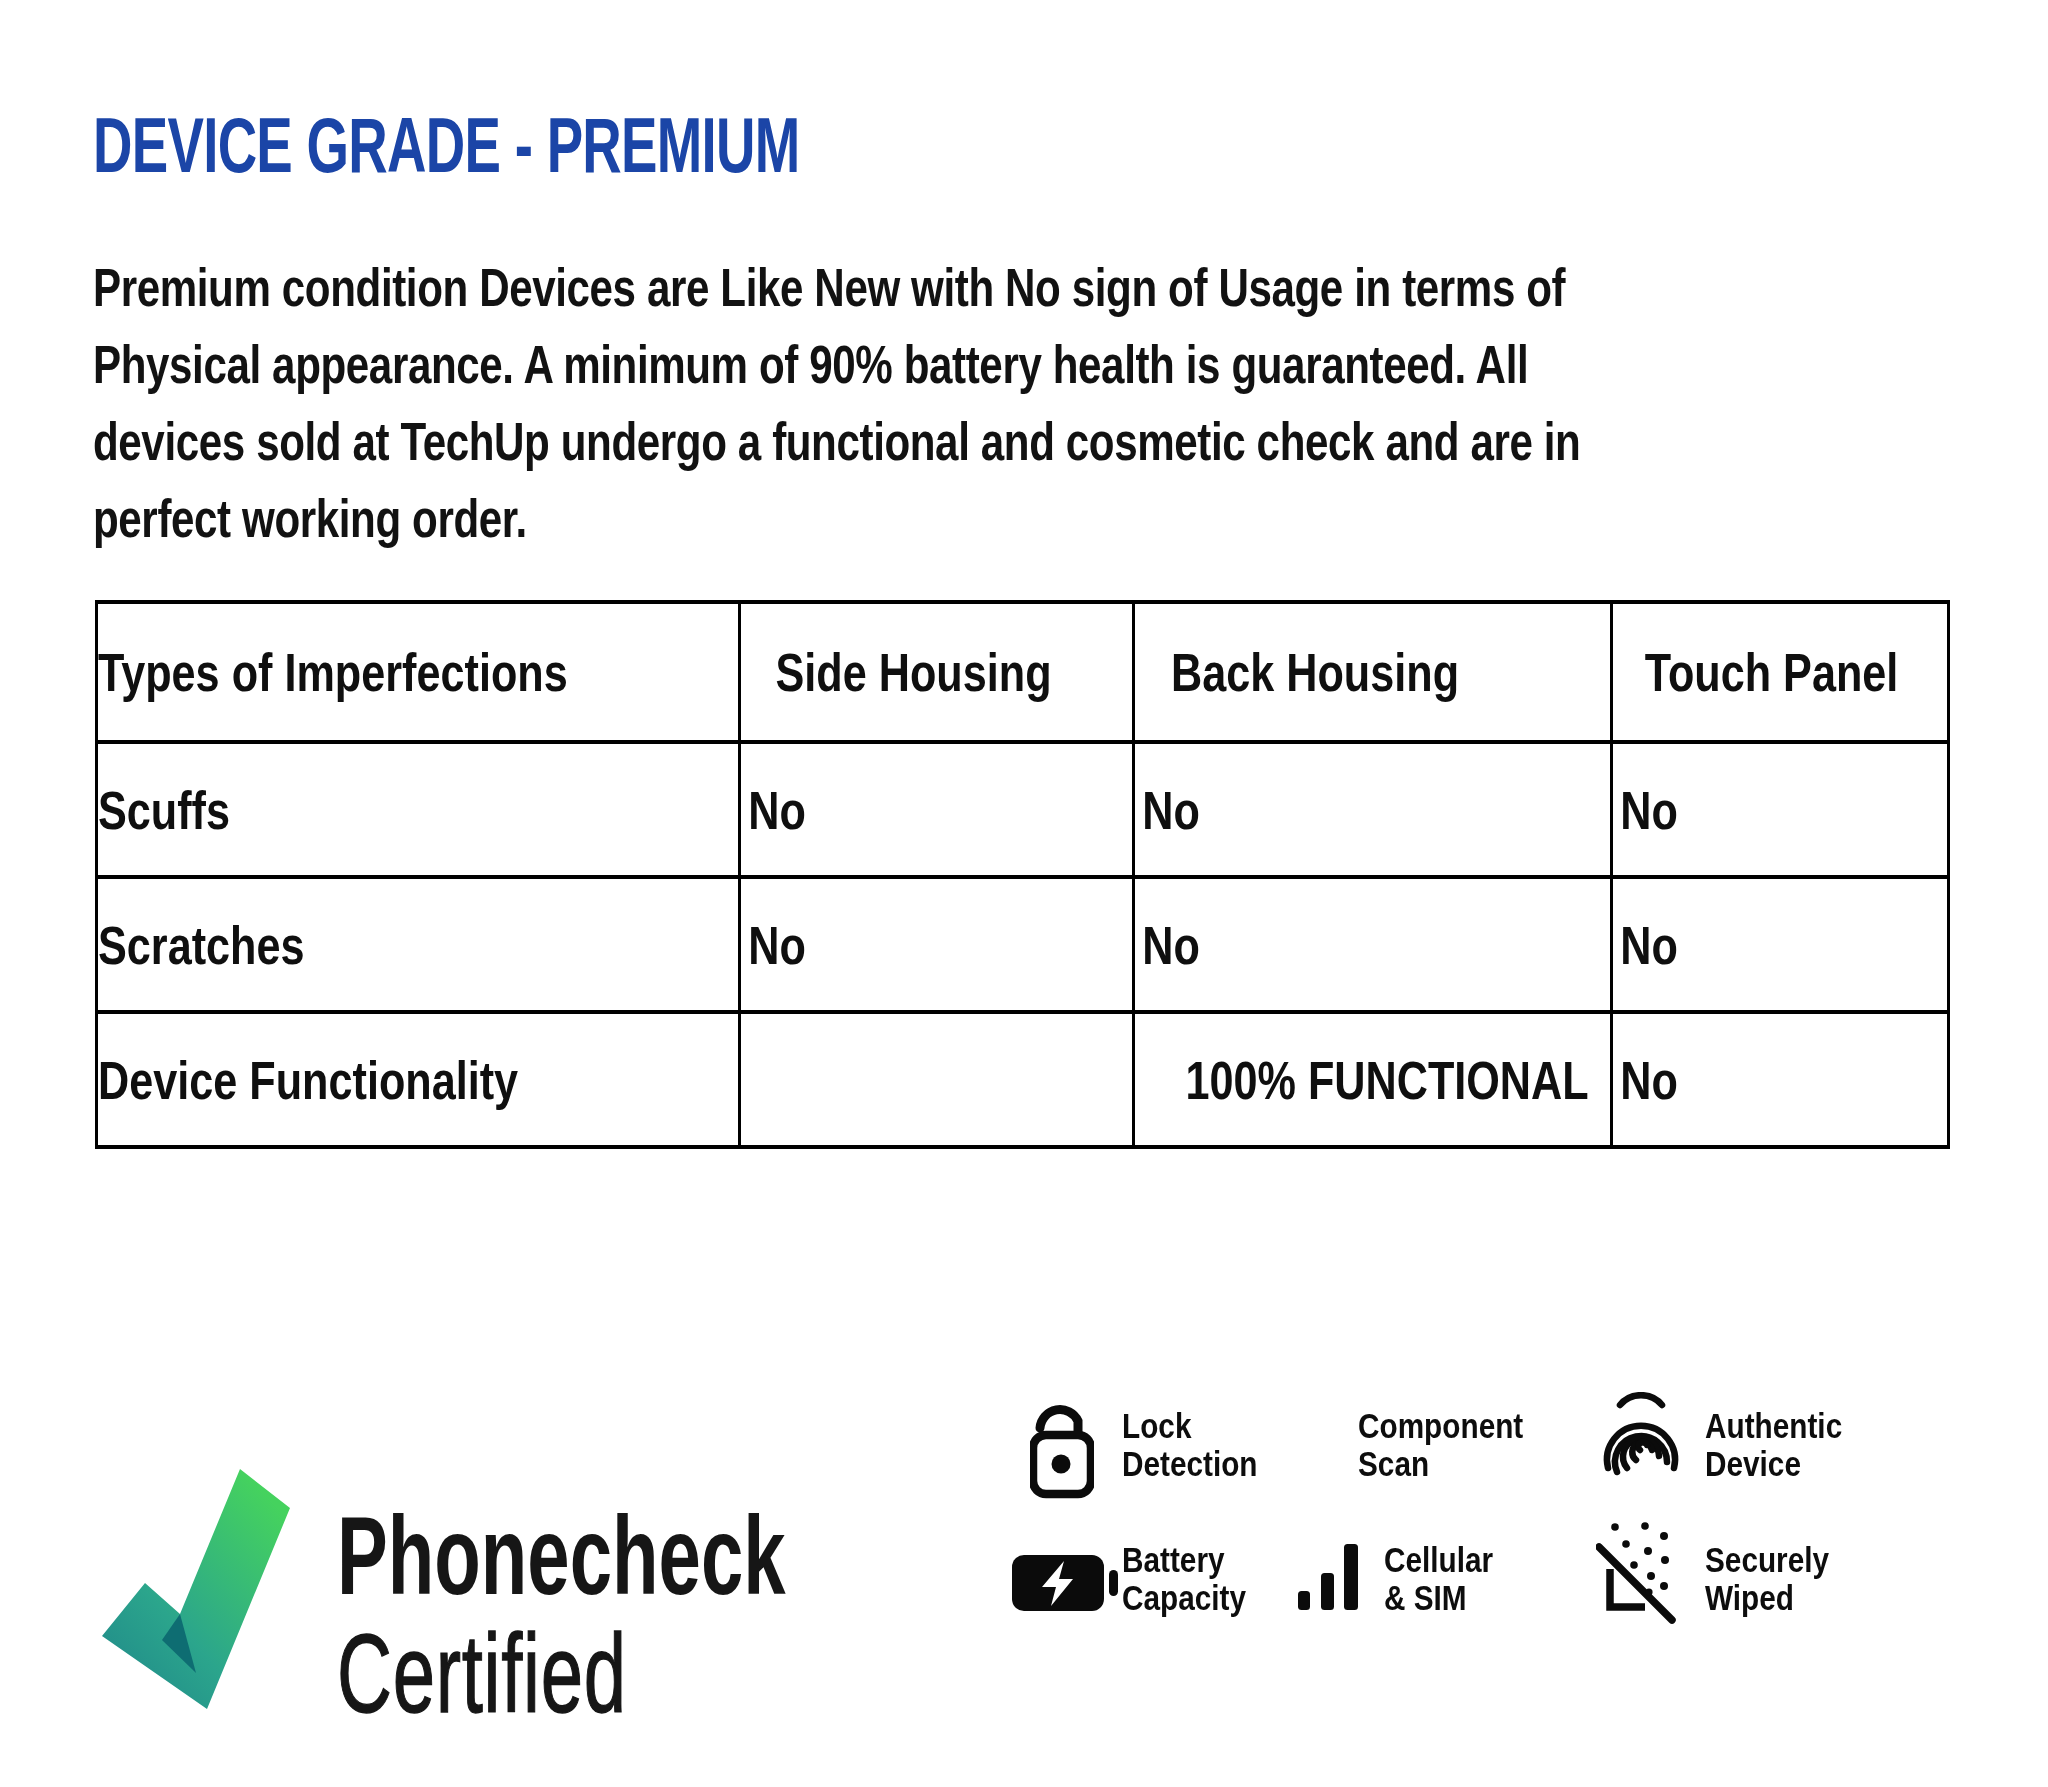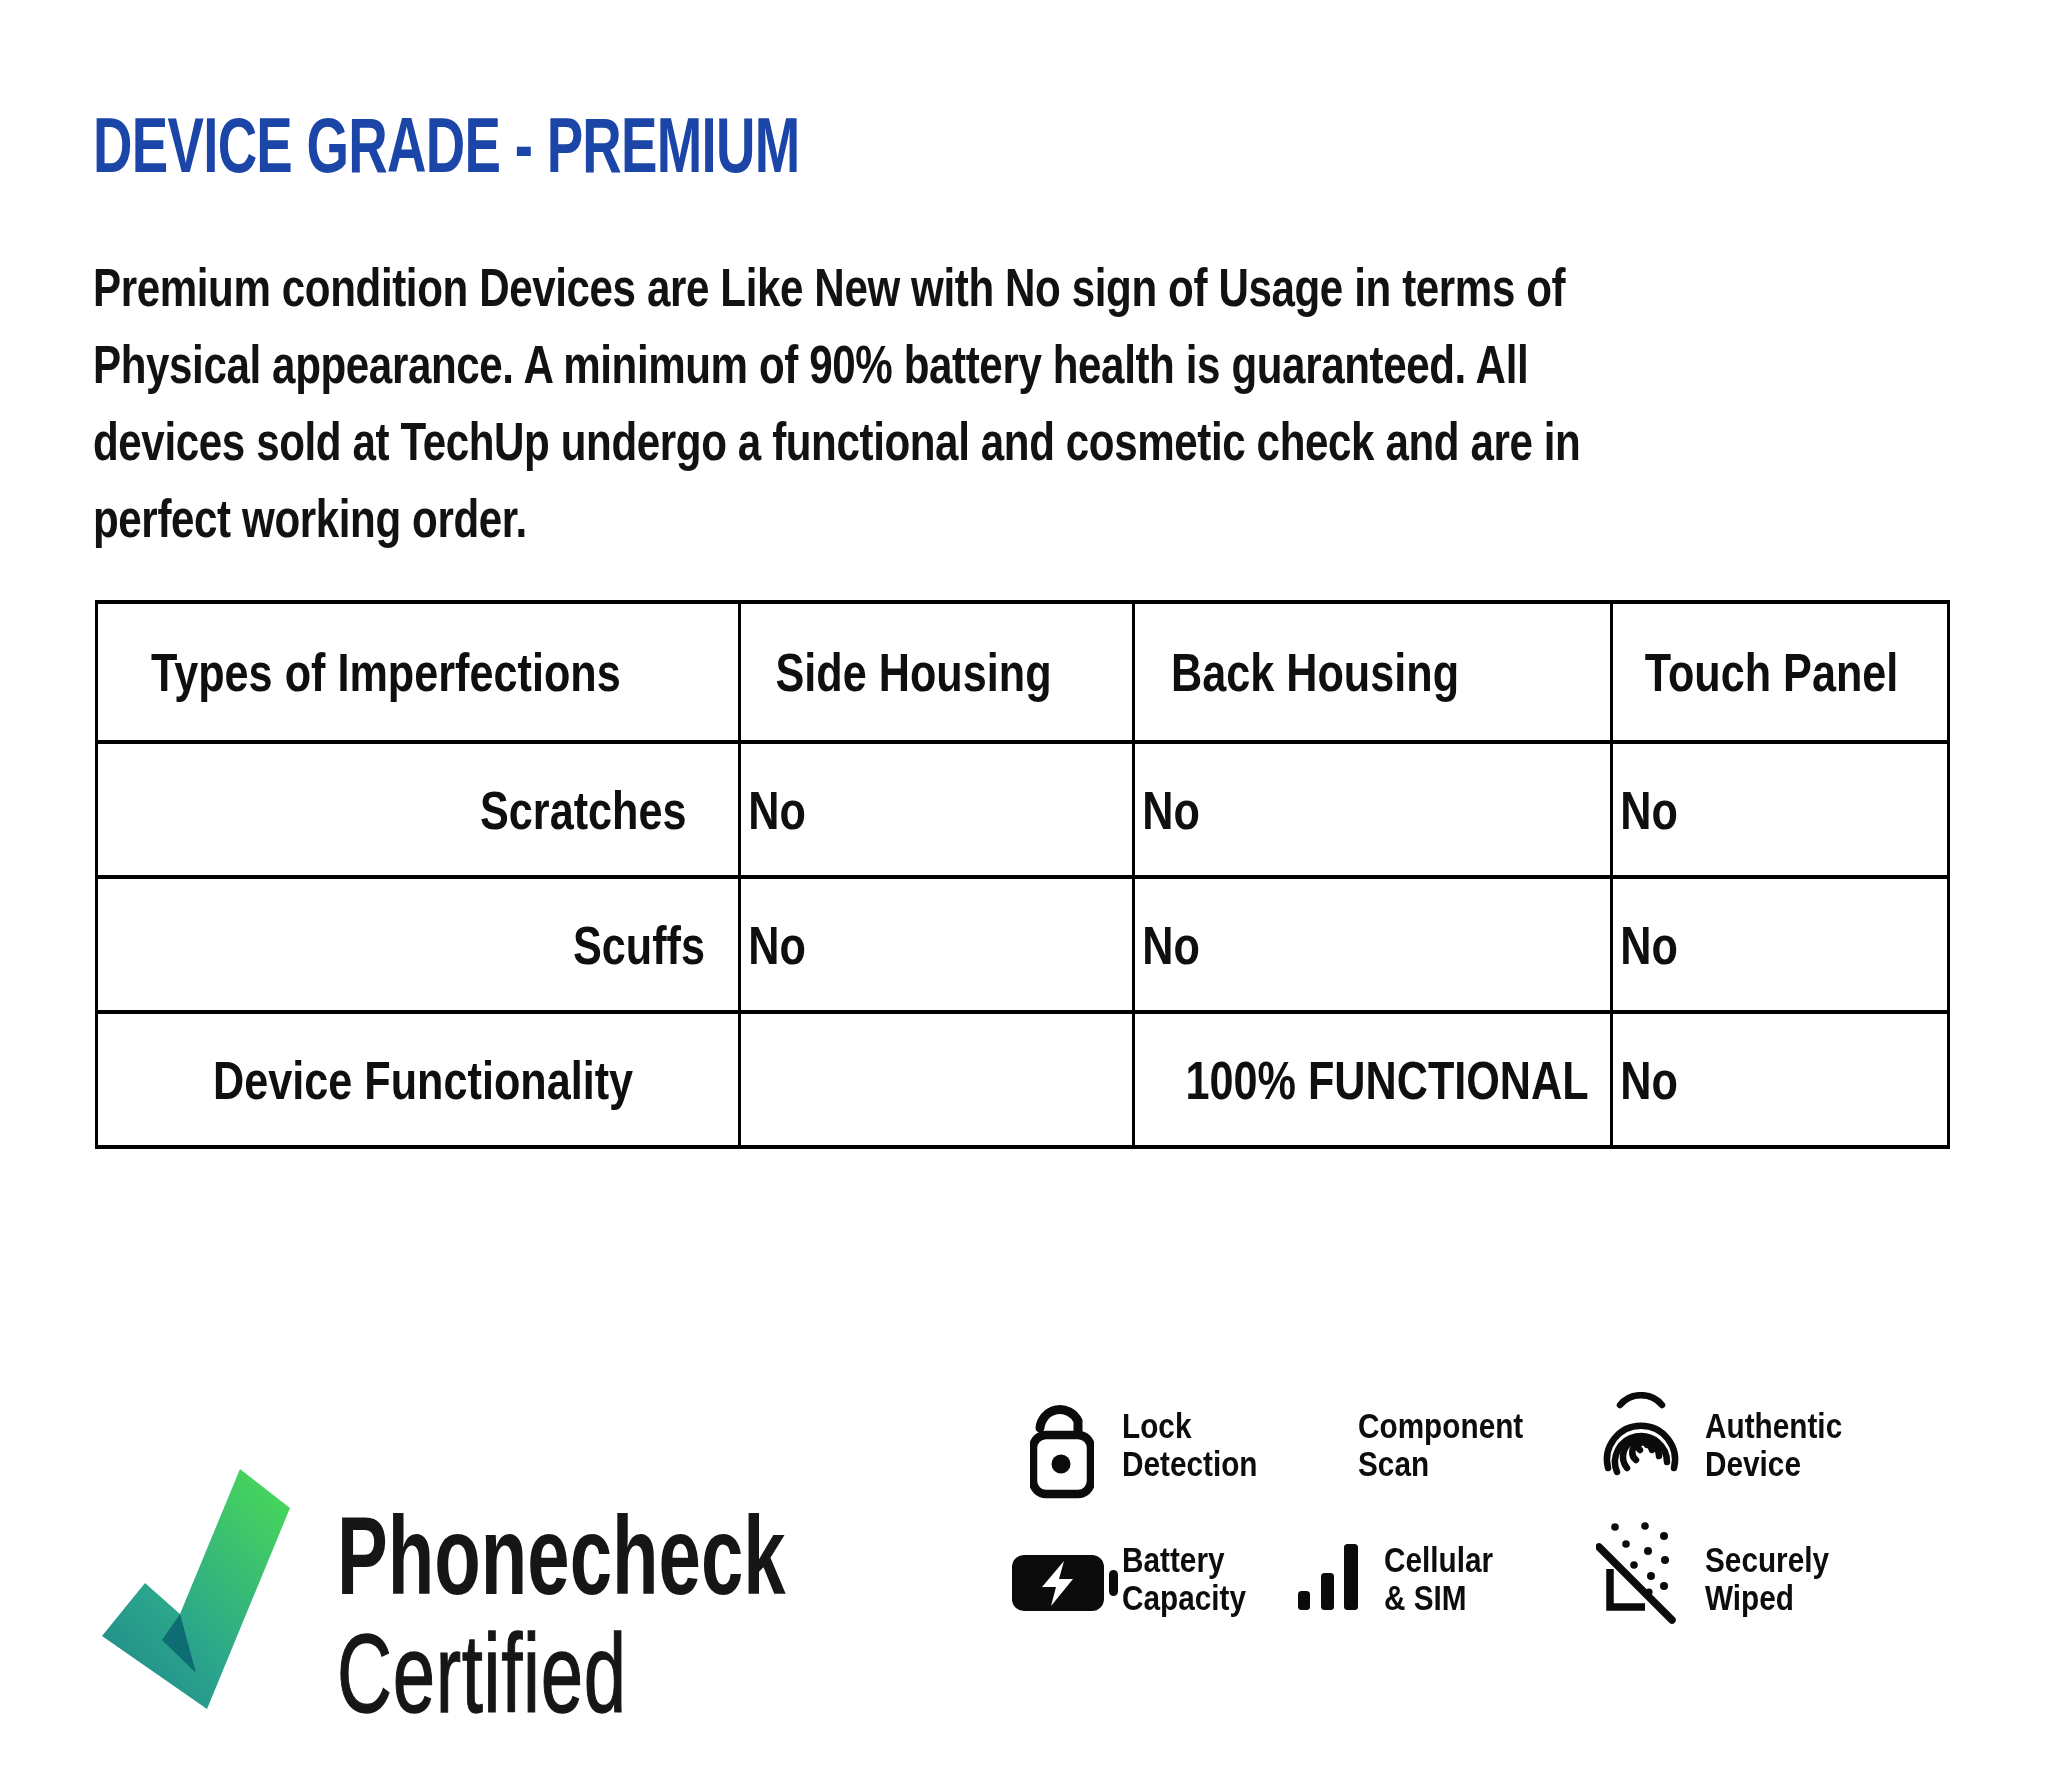--- a/index.html
+++ b/index.html
@@ -23,21 +23,21 @@
   table.grade{
     position:absolute;left:95px;top:556px;width:1855px;border-collapse:collapse;
     table-layout:fixed;
   }
   table.grade th,table.grade td{
     border:3px solid #000;border-top-width:4px;border-bottom-width:4px;
     font-size:54px;font-weight:700;color:#0f0f0f;padding:0;
   }
   table.grade thead tr{height:140px;}
   table.grade tbody tr{height:135px;}
-  .cell-left{text-align:right;padding-left:26px;}
+  .cell-left{text-align:left;padding-left:26px;}
   .cell-center{text-align:left;}
   .sq{display:inline-block;transform:scaleX(0.80);white-space:nowrap;}
   .sq-left{transform-origin:left center;}
   .sq-center{transform-origin:center center;}
   td.functional{color:#1a44a5;}
   
   .checkmark{position:absolute;left:100px;top:1424px;width:190px;height:245px;}
   .logo-text{
     position:absolute;left:337px;top:1453px;font-size:112px;line-height:118px;
     color:#161616;transform:scaleX(0.68);transform-origin:left top;white-space:nowrap;
@@ -75,27 +75,27 @@
     <thead>
       <tr>
         <th class="cell-left"><span class="sq sq-left">Types of Imperfections</span></th>
         <th class="cell-center"><span class="sq sq-center">Side Housing</span></th>
         <th class="cell-center"><span class="sq sq-center">Back Housing</span></th>
         <th class="cell-center"><span class="sq sq-center">Touch Panel</span></th>
       </tr>
     </thead>
     <tbody>
       <tr>
-        <td class="cell-left"><span class="sq sq-left">Scratches</span></td>
+        <td class="cell-left"><span class="sq sq-left">Scuffs</span></td>
         <td class="cell-center"><span class="sq sq-center">No</span></td>
         <td class="cell-center"><span class="sq sq-center">No</span></td>
         <td class="cell-center"><span class="sq sq-center">No</span></td>
       </tr>
       <tr>
-        <td class="cell-left"><span class="sq sq-left">Scuffs</span></td>
+        <td class="cell-left"><span class="sq sq-left">Scratches</span></td>
         <td class="cell-center"><span class="sq sq-center">No</span></td>
         <td class="cell-center"><span class="sq sq-center">No</span></td>
         <td class="cell-center"><span class="sq sq-center">No</span></td>
       </tr>
       <tr>
         <td class="cell-left"><span class="sq sq-left">Device Functionality</span></td>
         <td class="cell-center"><span class="sq sq-center"></span></td>
         <td class="cell-center functional"><span class="sq sq-center">100% FUNCTIONAL</span></td>
         <td class="cell-center"><span class="sq sq-center">No</span></td>
       </tr>

